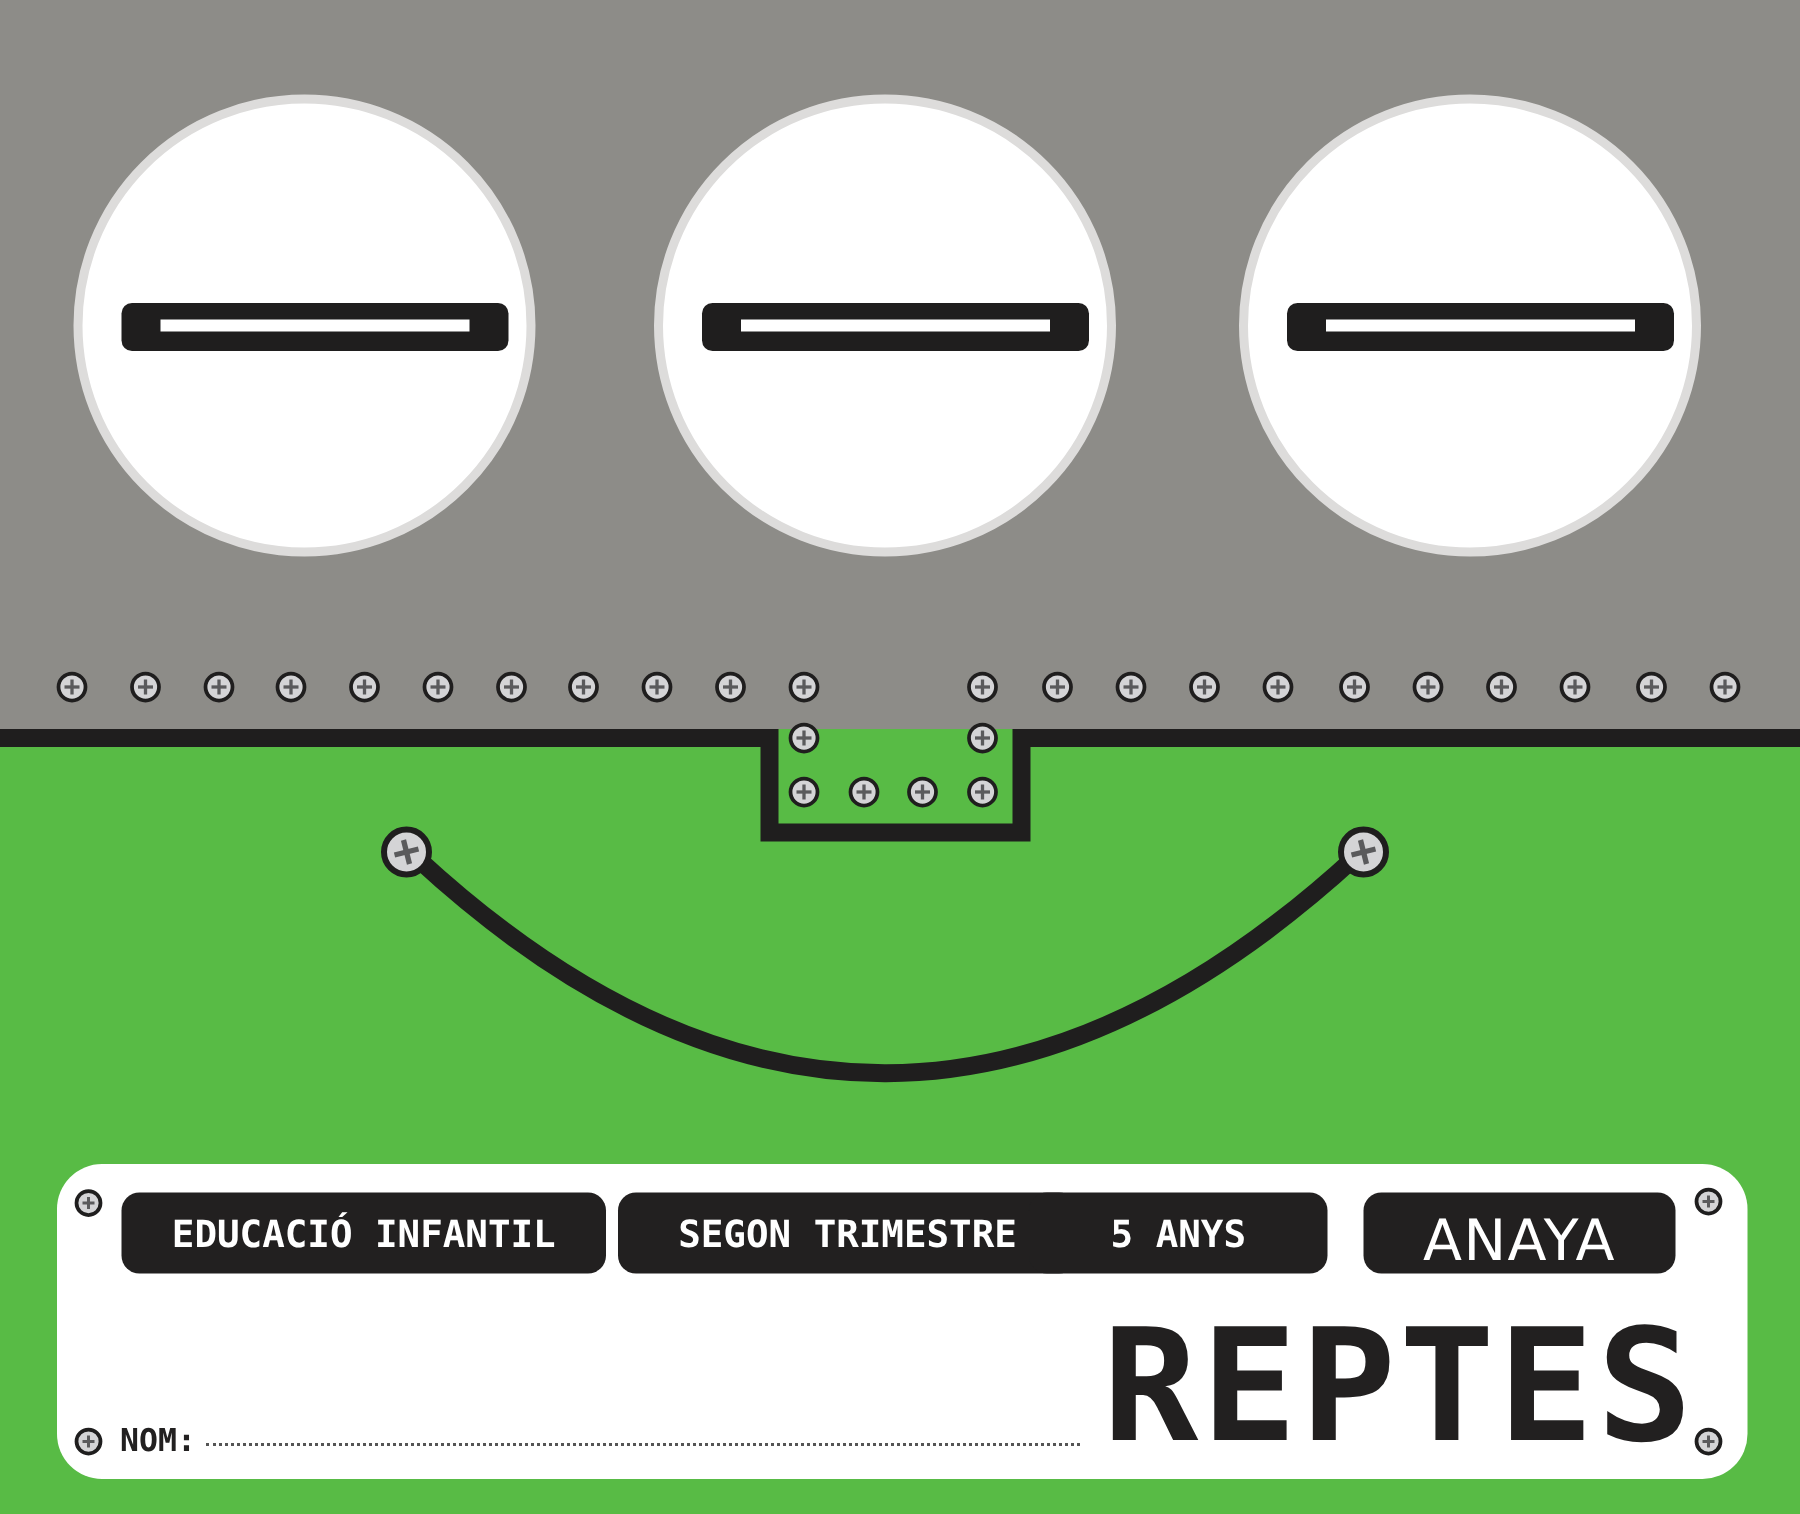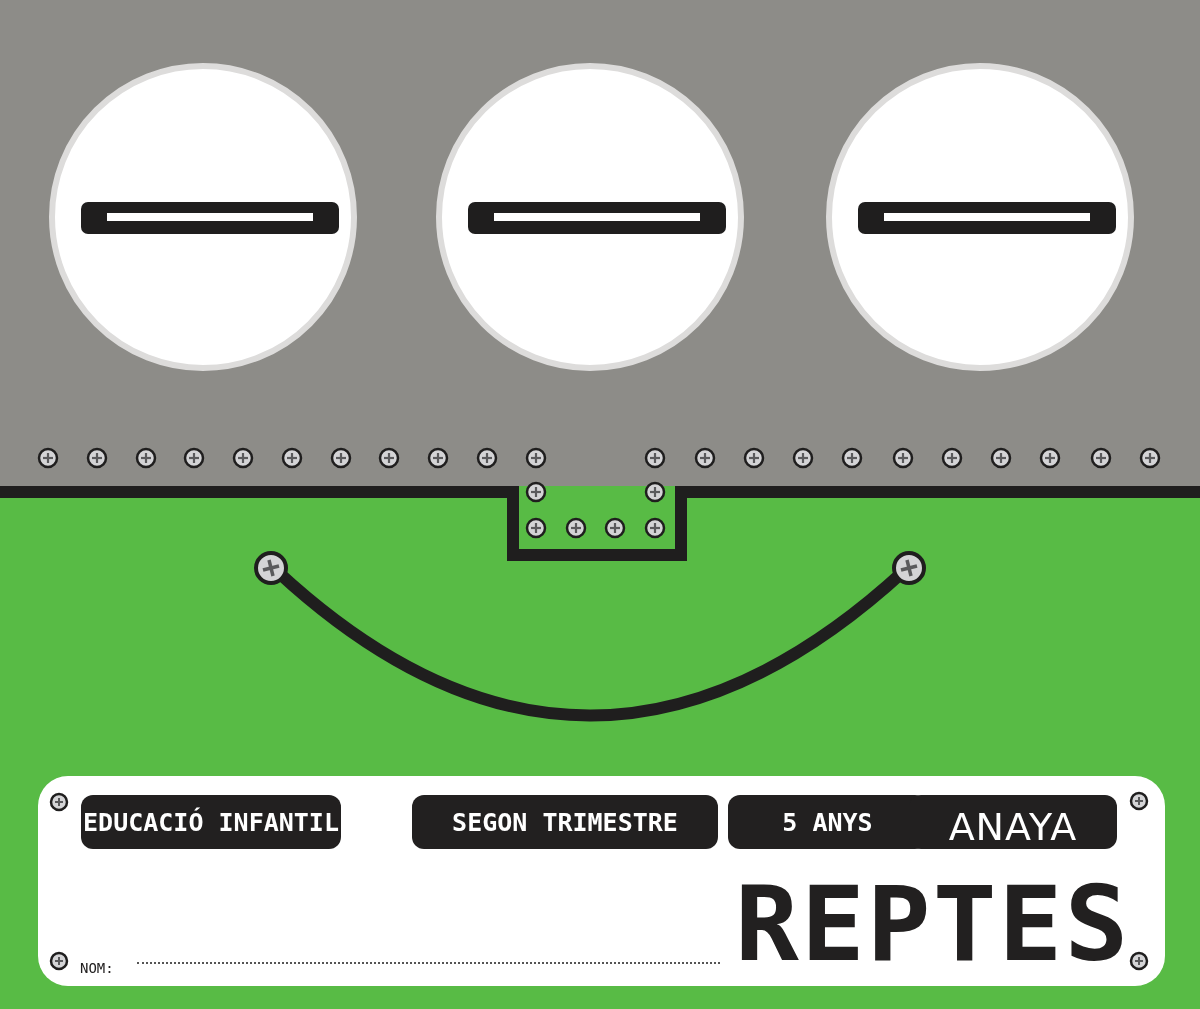--- a/index.html
+++ b/index.html
@@ -6,21 +6,21 @@
   body { width: 1200px; height: 1009px; position: relative; overflow: hidden; background: #58bb45; font-family: "DejaVu Sans", sans-serif; }
   .top { position: absolute; left: 0; top: 0; width: 1200px; height: 486px; background: #8d8c88; }
   .art { position: absolute; left: 0; top: 0; }
   .eye { position: absolute; width: 308px; height: 308px; border-radius: 50%; background: #fff; border: 6px solid #dddcdb; box-sizing: border-box; }
   .slot { position: absolute; left: 26px; top: 133px; width: 258px; height: 32px; background: #1f1e1e; border-radius: 7px; }
   .slot i { position: absolute; left: 26px; top: 11px; width: 206px; height: 8px; background: #fff; }
   .label-panel { position: absolute; left: 38px; top: 776px; width: 1127px; height: 210px; background: #fff; border-radius: 30px; }
   .tag { position: absolute; top: 795px; height: 54px; background: #222020; border-radius: 12px; color: #fff; font-family: "DejaVu Sans Mono", monospace; font-weight: bold; font-size: 25px; display: flex; align-items: center; justify-content: center; letter-spacing: 0px; }
   .logo { font-family: "DejaVu Sans", sans-serif; font-weight: normal; font-size: 38px; letter-spacing: 1px; }
   .title { position: absolute; left: 735px; top: 872px; font-family: "DejaVu Sans Mono", monospace; font-weight: bold; font-size: 104px; line-height: 104px; color: #222020; letter-spacing: 2px; transform: scaleX(1.02); transform-origin: left; }
-  .nom { position: absolute; left: 80px; top: 948px; font-family: "DejaVu Sans Mono", monospace; font-weight: normal; font-size: 14px; color: #222020; margin-top: 12px; }
+  .nom { position: absolute; left: 80px; top: 948px; font-family: "DejaVu Sans Mono", monospace; font-weight: bold; font-size: 21px; color: #222020; }
   .nom-line { position: absolute; left: 137px; top: 962px; width: 583px; height: 0; border-bottom: 2px dotted #555; }
 </style>
 </head>
 <body>
 
 <div class="top"></div>
 
 <svg class="art" width="1200" height="1009" viewBox="0 0 1200 1009">
   <defs>
     <g id="screw">
@@ -99,27 +99,27 @@
       <line x1="-4" y1="0" x2="4" y2="0" stroke="#5a5a5c" stroke-width="2"></line>
       <line x1="0" y1="-4" x2="0" y2="4" stroke="#5a5a5c" stroke-width="2"></line>
     </g>
   </defs>
   <use href="#pscrew" x="59" y="802"></use>
   <use href="#pscrew" x="59" y="961"></use>
   <use href="#pscrew" x="1139" y="801"></use>
   <use href="#pscrew" x="1139" y="961"></use>
 </svg>
 
-<div class="tag" style="left:81px;width:260px;text-align:right;">
+<div class="tag" style="left:81px;width:323px;text-align:right;">
     <span>EDUCACIÓ INFANTIL</span>
   </div>
 <div class="tag" style="left:412px;width:306px;">
     <span>SEGON TRIMESTRE</span>
   </div>
-<div class="tag" style="left:728px;width:199px;">
+<div class="tag" style="left:686px;width:199px;">
     <span>5 ANYS</span>
   </div>
 <div class="tag logo" style="left:909px;width:208px;align-items:flex-end;">
     <span>ANAYA</span>
   </div>
 
 <div class="title">REPTES</div>
 
 <div class="nom">NOM:</div>
 <div class="nom-line"></div>

